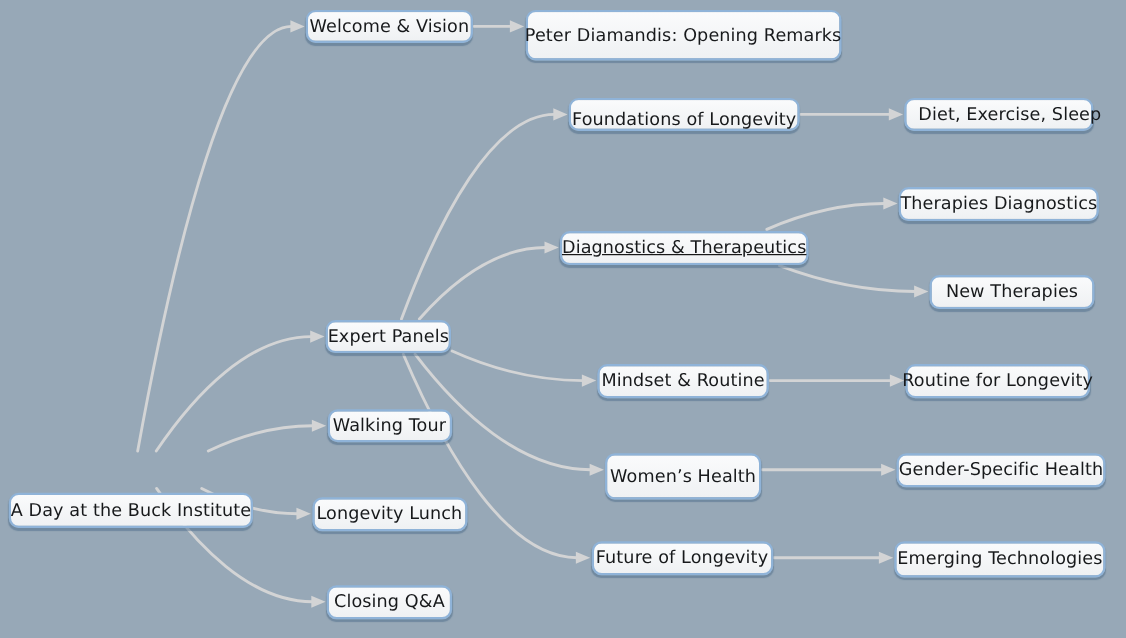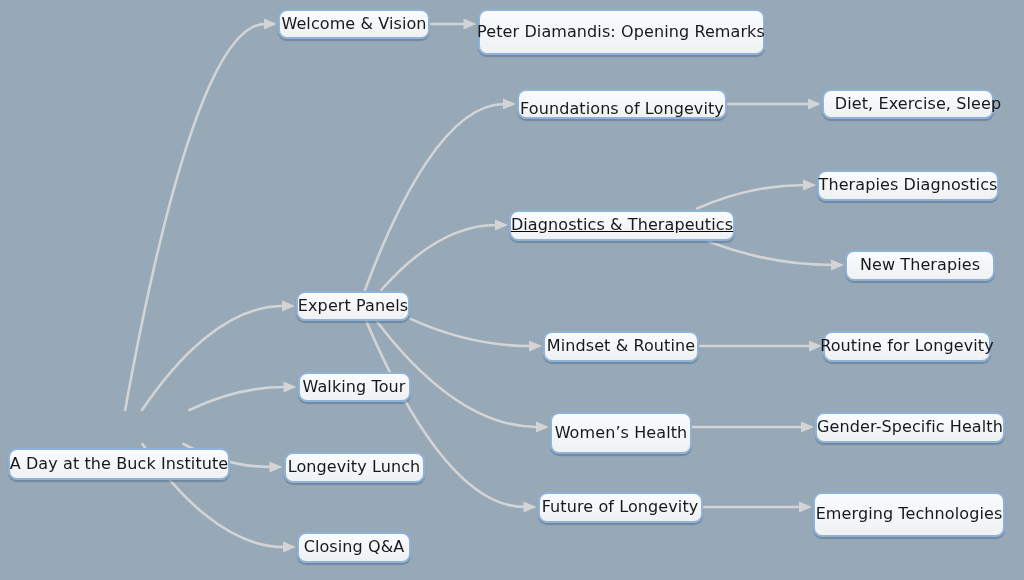--- a/index.html
+++ b/index.html
@@ -158,20 +158,20 @@
       </div>
       <div class="node" style="left: 815px; top: 411.5px; width: 190px; height: 31px;">
         <span class="node-label">Gender-Specific Health</span>
       </div>
       <div class="node" style="left: 283.5px; top: 451.5px; width: 141px; height: 31px; justify-content: center;">
         <span class="node-label">Longevity Lunch</span>
       </div>
       <div class="node" style="left: 537.5px; top: 491.5px; width: 165px; height: 31px;">
         <span class="node-label">Future of Longevity</span>
       </div>
-      <div class="node" style="left: 813px; top: 491.5px; width: 192px; height: 45px;">
+      <div class="node" style="left: 813px; top: 491.5px; width: 192px; height: 33px;">
         <span class="node-label">Emerging Technologies</span>
       </div>
       <div class="node" style="left: 297px; top: 531.5px; width: 114px; height: 31px;">
         <span class="node-label">Closing Q&amp;A</span>
       </div>
     </div>
 </div>
 
 </body></html>

